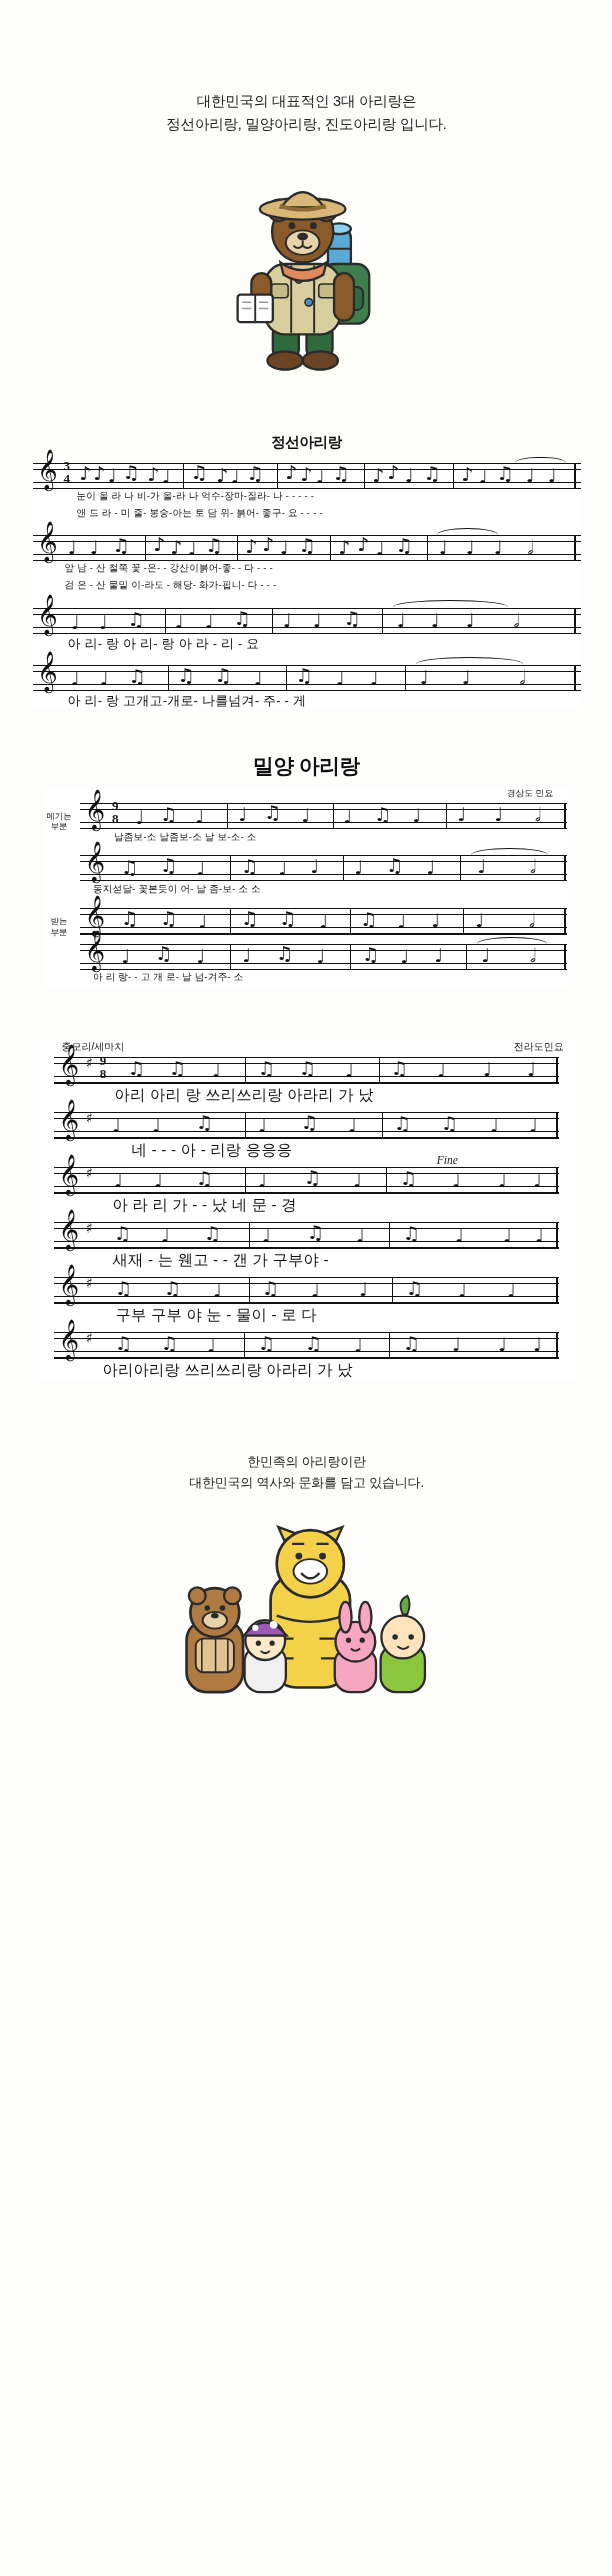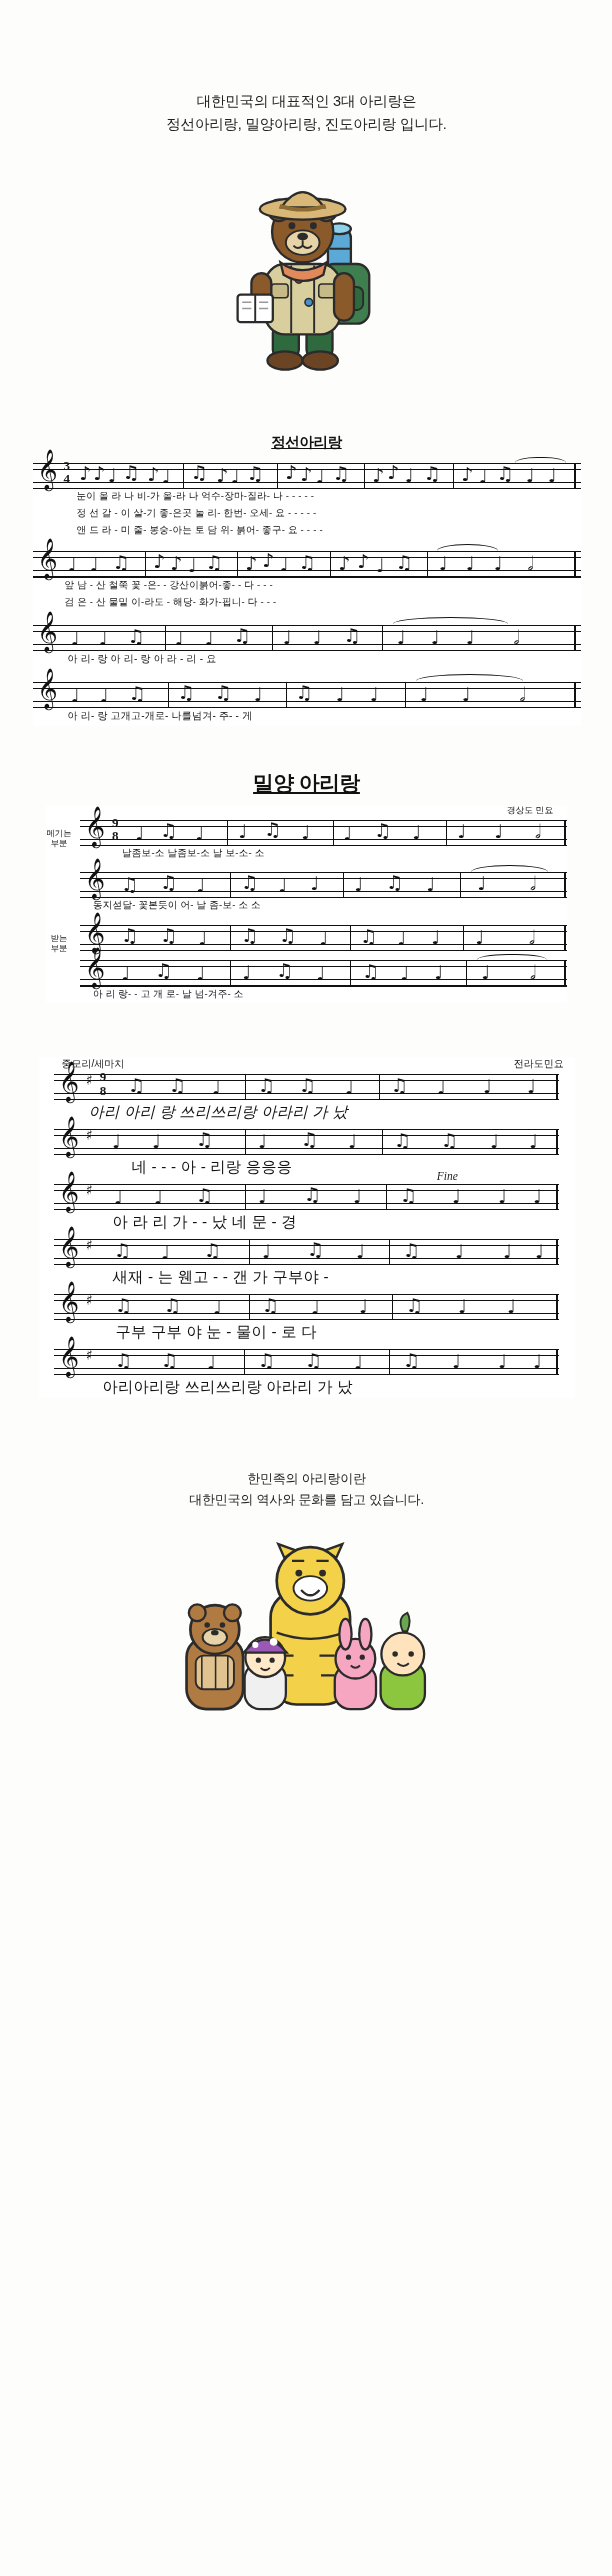--- a/index.html
+++ b/index.html
@@ -42,21 +42,20 @@
     position: relative;
   }
 
   
   .score-block { margin-top: 54px; }
   .score-title {
     text-align: center;
     font-weight: 700;
     letter-spacing: -0.4px;
     color: #111;
-    text-decoration: underline;
   }
   .t1 { font-size: 14.5px; margin-bottom: 10.7px; }
   .t2 { font-size: 20.7px; margin-bottom: 7.7px; }
   .t3 { font-size: 20.7px; margin-bottom: 3.1px; }
 
   .sheet {
     margin: 0 auto;
     position: relative;
     background: #fff;
   }
@@ -140,21 +139,21 @@
     height: 15.3px;
     font-size: 9.6px;
     letter-spacing: 0.2px;
     color: #111;
     white-space: nowrap;
   }
   .lyrics span { position: absolute; top: 0; }
   .lyric-line { margin-top: 1.5px; }
 
   .lyrics.big { font-size: 15.3px; font-weight: 500; height: 21.4px; }
-  .lyrics.mid { font-size: 10px; height: 17px; }
+  .lyrics.mid { font-size: 13px; height: 17px; }
 
   .label-left {
     position: absolute;
     left: 0;
     font-size: 8.4px;
     line-height: 1.25;
     color: #111;
     width: 26px;
     text-align: center;
   }
@@ -300,23 +299,20 @@
           <span class="note" style="left:464px;top:1.5px;">♫</span>
           <span class="slur" style="left:482px;top:-6.1px;width:51px;"></span>
           <span class="note" style="left:493px;top:3.8px;">♩</span>
           <span class="note" style="left:515px;top:3.8px;">♩</span>
           <span class="barline thick" style="left:541px;"></span>
         </div>
         <div class="lyrics lyric-line">
           <span style="left:44px;">눈이 올 라 나  비-가 올-라 나   억수-장마-질라- 나  - - - - -</span>
         </div>
         <div class="lyrics lyric-line">
-          <span style="left:44px;">정 선 갈 - 이 살-기 좋-은곳   눌 리- 한번- 오세- 요  - - - - -</span>
-        </div>
-        <div class="lyrics lyric-line">
           <span style="left:44px;">앤 드 라 - 미 줄- 봉숭-아는    토 담 위- 붉어- 좋구- 요  - - - -</span>
         </div>
       </div>
 
       <div class="staff-row" style="margin-top:12.3px;">
         <div class="staff">
           <span class="clef">𝄞</span>
           <span class="note" style="left:35px;top:3.8px;">♩</span>
           <span class="note" style="left:57px;top:3.8px;">♩</span>
           <span class="note" style="left:80px;top:1.5px;">♫</span>
@@ -434,21 +430,21 @@
           <span class="note" style="left:263px;top:3.8px;">♩</span>
           <span class="note" style="left:294px;top:1.5px;">♫</span>
           <span class="note" style="left:332px;top:3.1px;">♩</span>
           <span class="barline" style="left:366px;"></span>
           <span class="note" style="left:377px;top:2.3px;">♩</span>
           <span class="note" style="left:414px;top:2.3px;">♩</span>
           <span class="note" style="left:455px;top:2.3px;">𝅗𝅥</span>
           <span class="barline thick" style="left:484px;"></span>
         </div>
         <div class="lyrics lyric-line">
-          <span style="left:76px;">날좀보-소     날좀보-소      날 보-소- 소</span>
+          <span style="left:68px;">날좀보-소     날좀보-소      날 보-소- 소</span>
         </div>
       </div>
 
       <div class="staff-row" style="margin-top:9.2px;">
         <div class="staff" style="margin-left:34px;width:487px;">
           <span class="clef">𝄞</span>
           <span class="note" style="left:41px;top:3.1px;">♫</span>
           <span class="note" style="left:80px;top:0.8px;">♫</span>
           <span class="note" style="left:116px;top:3.8px;">♩</span>
           <span class="barline" style="left:150px;"></span>
@@ -546,21 +542,21 @@
           <span class="note" style="left:245px;top:1.5px;">♫</span>
           <span class="note" style="left:291px;top:3.8px;">♩</span>
           <span class="barline" style="left:325px;"></span>
           <span class="note" style="left:337px;top:1.5px;">♫</span>
           <span class="note" style="left:383px;top:3.8px;">♩</span>
           <span class="note" style="left:429px;top:2.3px;">♩</span>
           <span class="note" style="left:473px;top:2.3px;">♩</span>
           <span class="barline thick" style="left:502px;"></span>
         </div>
         <div class="lyrics big lyric-line">
-          <span style="left:50px;font-style:italic;">아리 아리 랑 쓰리쓰리랑  아라리 가 났</span>
+          <span style="left:76px;">아리 아리 랑 쓰리쓰리랑  아라리 가 났</span>
         </div>
       </div>
 
       <div class="staff-row" style="margin-top:6.1px;">
         <div class="staff" style="margin-left:15.3px;width:505px;">
           <span class="clef">𝄞</span>
           <span class="keysig" style="left:32px;">♯</span>
           <span class="note" style="left:58px;top:3.1px;">♩</span>
           <span class="note" style="left:98px;top:3.1px;">♩</span>
           <span class="note" style="left:142px;top:0.8px;">♫</span>

